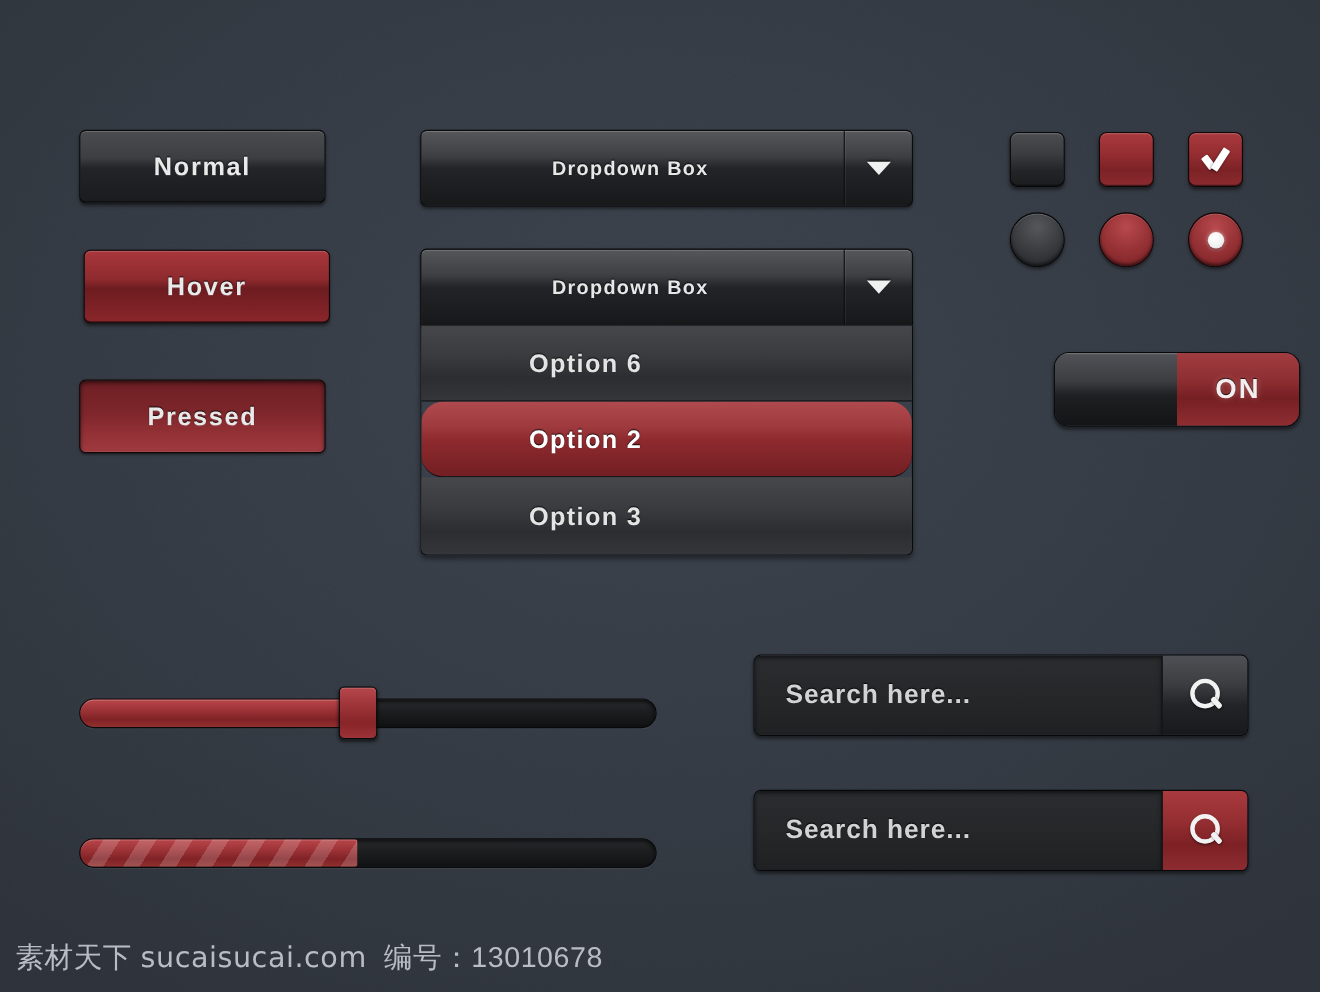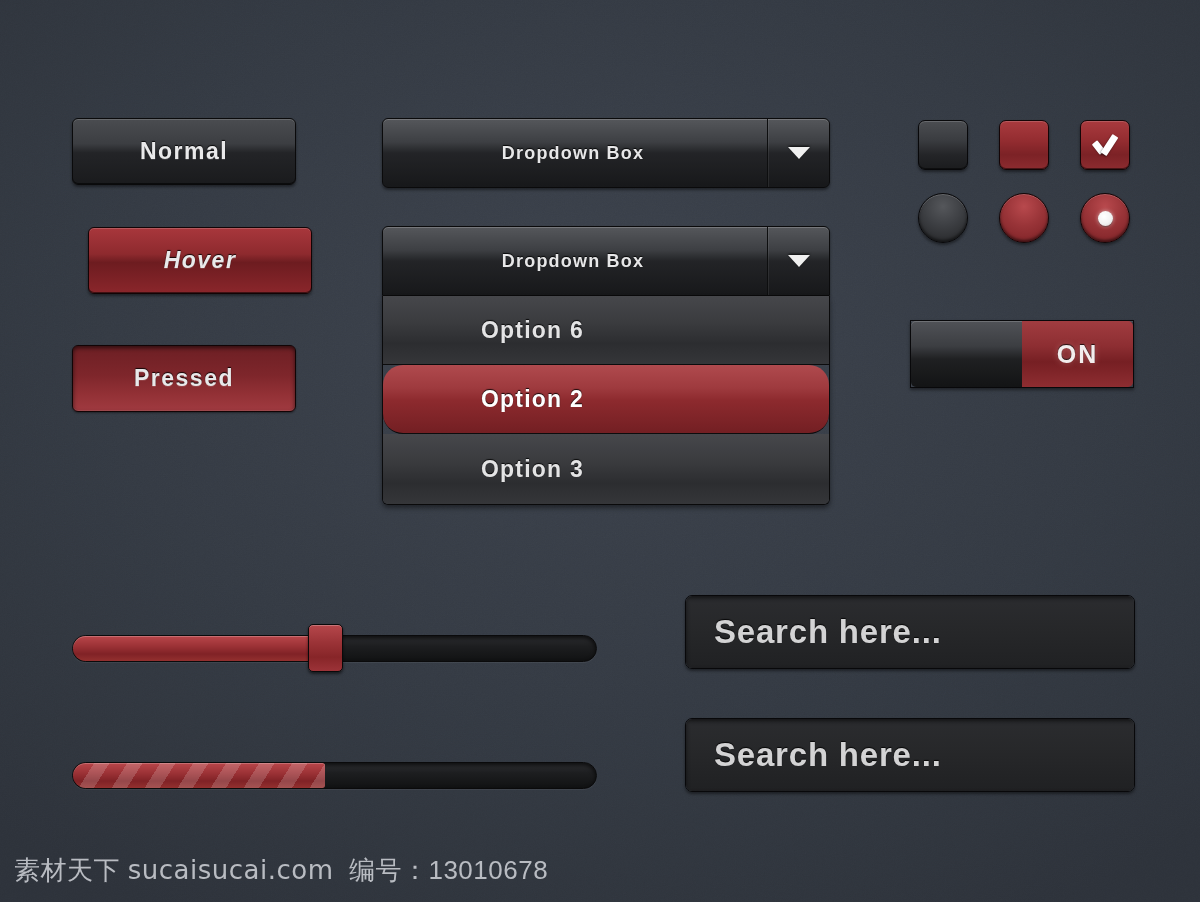--- a/index.html
+++ b/index.html
@@ -54,24 +54,23 @@
       inset 0 -1px 0 rgba(0,0,0,.55),
       0 2px 3px rgba(0,0,0,.45);
     cursor: pointer;
     user-select: none;
   }
   .btn-normal {
     left: 72px; top: 118px;
     background: linear-gradient(180deg,#4a4c50 0%,#3c3e42 38%,#232427 52%,#1a1b1d 100%);
   }
   .btn-hover {
-    left: 88px; top: 227px;
+    left: 76px; top: 227px;
     background: linear-gradient(180deg,#a8373c 0%,#8e2a2e 40%,#6d1c20 53%,#8a262b 100%);
     border-color: #120405;
-    font-style: italic;
   }
   .btn-pressed {
     left: 72px; top: 345px;
     background: linear-gradient(180deg,#6d1f24 0%,#7e262b 45%,#933136 75%,#a03a40 100%);
     border-color: #120405;
     box-shadow:
       inset 0 2px 4px rgba(0,0,0,.6),
       inset 0 -1px 0 rgba(255,255,255,.10),
       0 1px 2px rgba(0,0,0,.4);
   }
@@ -200,26 +199,26 @@
     content:""; position:absolute; background:#fff; border-radius:1px;
     box-shadow: 0 1px 2px rgba(0,0,0,.5);
   }
   .check-glyph::before { width: 7px; height: 13px; left: 3px; top: 6px;  transform: rotate(-38deg); }
   .check-glyph::after  { width: 7px; height: 22px; left: 14px; top: -1px; transform: rotate(33deg); }
 
   
   .toggle {
     position: absolute;
     width: 224px; height: 68px;
-    border-radius: 0;
+    border-radius: 14px;
     border: 1px solid #08080a;
     display: flex;
     overflow: hidden;
     box-shadow: inset 0 1px 0 rgba(255,255,255,.10), 0 2px 3px rgba(0,0,0,.45);
-    cursor: pointer; user-select: none;
+    cursor: pointer; user-select: none; margin-left: 48px;
   }
   .tg-half {
     flex: 1;
     display: flex; align-items: center; justify-content: center;
     font-size: 25px; font-weight: bold; letter-spacing: 2px;
   }
   .tg-knob-dark {
     background: linear-gradient(180deg,#505257 0%,#3c3e42 38%,#1f2022 58%,#131415 100%);
     border-radius: 5px 0 0 5px;
     box-shadow: inset 0 1px 0 rgba(255,255,255,.18);
@@ -291,21 +290,21 @@
     overflow: hidden;
     box-shadow: inset 0 1px 0 rgba(255,255,255,.10), 0 2px 3px rgba(0,0,0,.45);
   }
   .search-input {
     flex: 1;
     background: linear-gradient(180deg,#2b2c2f 0%,#262729 50%,#202123 100%);
     border: none;
     outline: none;
     padding: 0 0 0 28px;
     font-family: "Liberation Sans", "DejaVu Sans", sans-serif;
-    font-size: 33px; font-weight: bold; letter-spacing: .8px;
+    font-size: 24px; font-weight: bold; letter-spacing: .8px;
     color: #dcdcdd;
     text-shadow: 0 -1px 1px rgba(0,0,0,.85);
     box-shadow: inset 0 2px 4px rgba(0,0,0,.6);
   }
   .search-input::placeholder {
     color: #d3d3d4; opacity: 1;
   }
   .search-btn {
     width: 78px;
     border-left: 1px solid #0b0b0c;

